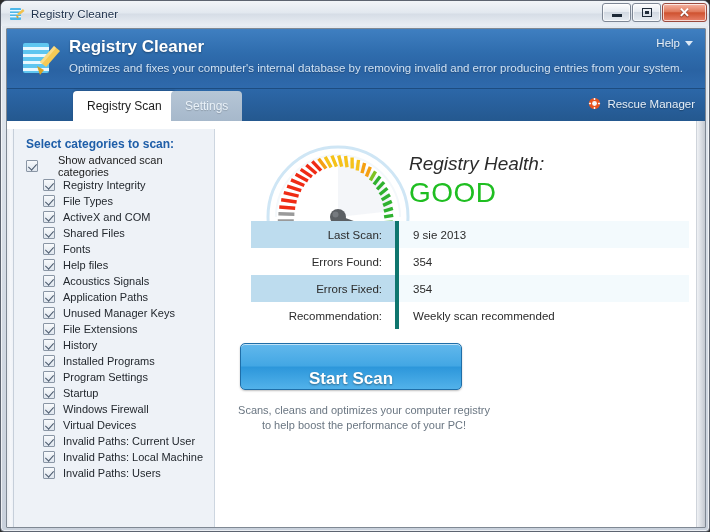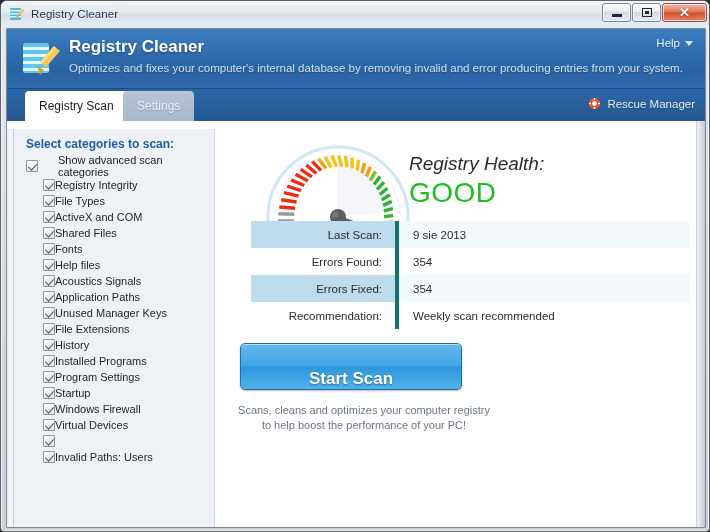--- a/index.html
+++ b/index.html
@@ -98,20 +98,21 @@
   
   .tabstrip {
     position: absolute; left: 0; top: 60px; width: 698px; height: 32px;
     background: linear-gradient(180deg,#2c67a8 0%,#24588f 100%);
   }
   .tab {
     position: absolute; top: 2px; height: 30px;
     display: flex; align-items: center; justify-content: center;
     font-size: 12px; border-radius: 4px 4px 0 0;
     padding: 0 14px;
+    margin-left: 48px;
   }
   .tab.active {
     left: 18px; background: #fff; color: #1c1c1c;
     box-shadow: 0 -1px 2px rgba(0,0,0,.18);
   }
   .tab.inactive {
     left: 116px; background: linear-gradient(180deg,#b6c6d6 0%,#a6b8cb 100%);
     color: #e9f1f8; text-shadow: 0 1px 1px rgba(0,0,0,.18);
   }
   .rescue {
@@ -142,21 +143,21 @@
     position: absolute; left: 19px; top: 8px;
     font-size: 12px; font-weight: bold; color: #1e5ea8;
   }
   .adv-row {
     position: absolute; left: 19px; top: 25px;
     display: flex; align-items: center; gap: 20px;
     font-size: 11px; color: #1a1a1a;
   }
   .cat-list { position: absolute; left: 36px; top: 48px; width: 170px; }
   .cat-item {
-    display: flex; align-items: center; gap: 0;
+    display: flex; align-items: center; gap: 8px;
     height: 16px; margin-bottom: 0px;
     font-size: 11px; color: #23282e;
   }
   .cbx {
     width: 12px; height: 12px; flex: none;
     border: 1px solid #8a96a5; border-radius: 1px;
     background: linear-gradient(180deg,#f7f9fb 0%,#dfe6ee 100%);
     position: relative;
   }
   .cbx::after {
@@ -364,20 +365,25 @@
           <div class="cat-item">
               <span class="cbx"></span>
               <span>Windows Firewall</span>
             </div>
           <div class="cat-item">
               <span class="cbx"></span>
               <span>Virtual Devices</span>
             </div>
           <div class="cat-item">
               <span class="cbx"></span>
+              <span>Invalid Paths: Current User</span>
+            </div>
+          <div class="cat-item">
+              <span class="cbx"></span>
+              <span>Invalid Paths: Local Machine</span>
             </div>
           <div class="cat-item">
               <span class="cbx"></span>
               <span>Invalid Paths: Users</span>
             </div>
         </div>
       </div>
 
       <div class="main">
 

